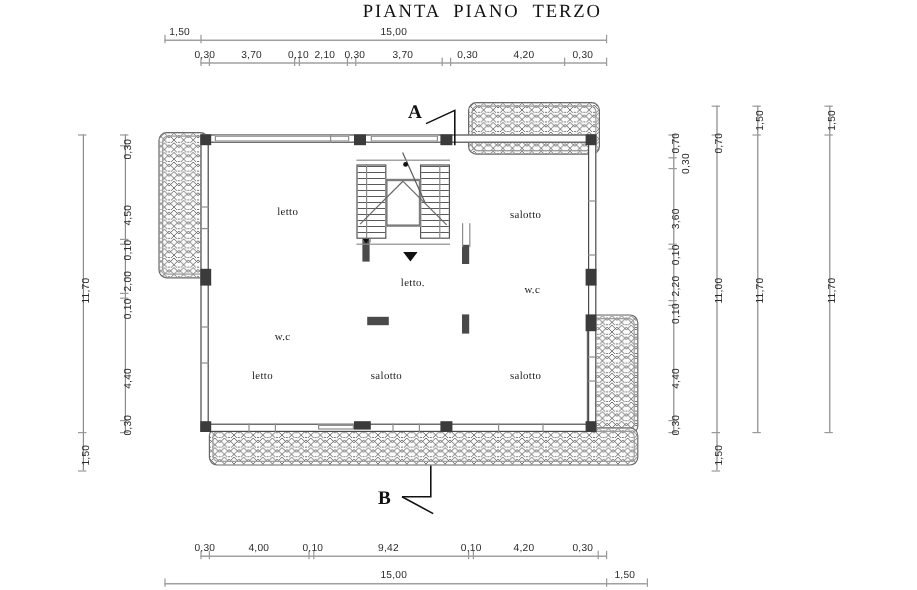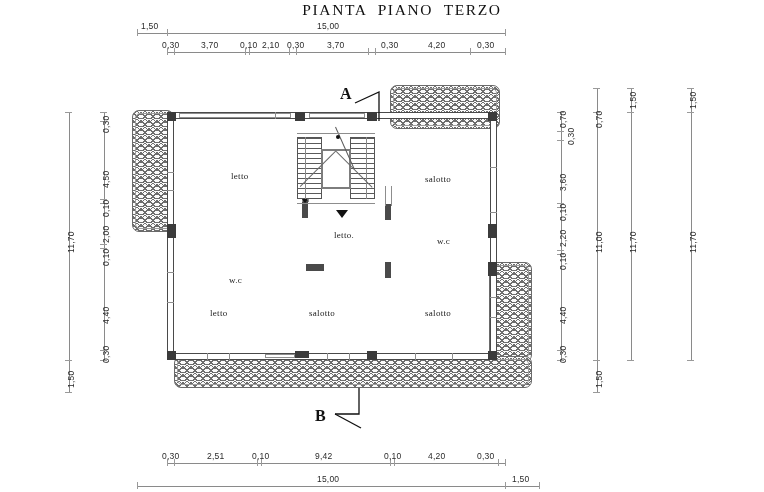--- a/index.html
+++ b/index.html
@@ -331,21 +331,21 @@
     <div class="tick-v" style="left:167px; top:459px;"></div>
     <div class="tick-v" style="left:174px; top:459px;"></div>
     <div class="tick-v" style="left:257px; top:459px;"></div>
     <div class="tick-v" style="left:261px; top:459px;"></div>
     <div class="tick-v" style="left:390px; top:459px;"></div>
     <div class="tick-v" style="left:394px; top:459px;"></div>
     <div class="tick-v" style="left:498px; top:459px;"></div>
     <div class="tick-v" style="left:505px; top:459px;"></div>
 
     <div class="dim-txt" style="left:162px; top:451px;">0,30</div>
-    <div class="dim-txt" style="left:207px; top:451px;">2,51</div>
+    <div class="dim-txt" style="left:207px; top:451px;">4,00</div>
     <div class="dim-txt" style="left:252px; top:451px;">0,10</div>
     <div class="dim-txt" style="left:315px; top:451px;">9,42</div>
     <div class="dim-txt" style="left:384px; top:451px;">0,10</div>
     <div class="dim-txt" style="left:428px; top:451px;">4,20</div>
     <div class="dim-txt" style="left:477px; top:451px;">0,30</div>
 
     <div class="dim-line-h" style="left:137px; top:486px; width:368px;"></div>
     <div class="dim-line-h" style="left:505px; top:486px; width:34px;"></div>
     <div class="tick-v" style="left:137px; top:482px;"></div>
     <div class="tick-v" style="left:505px; top:482px;"></div>

